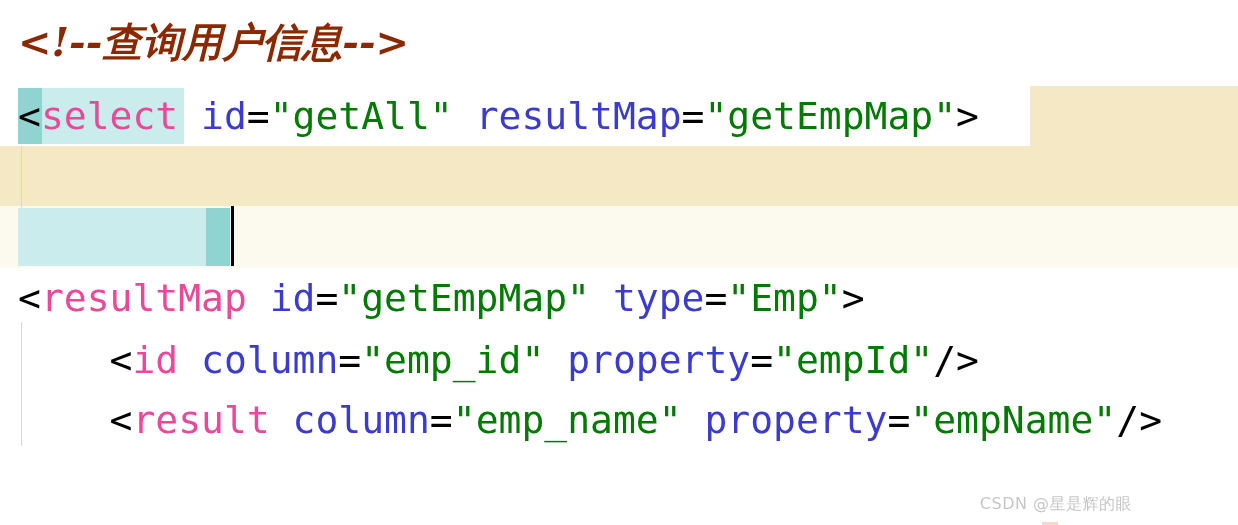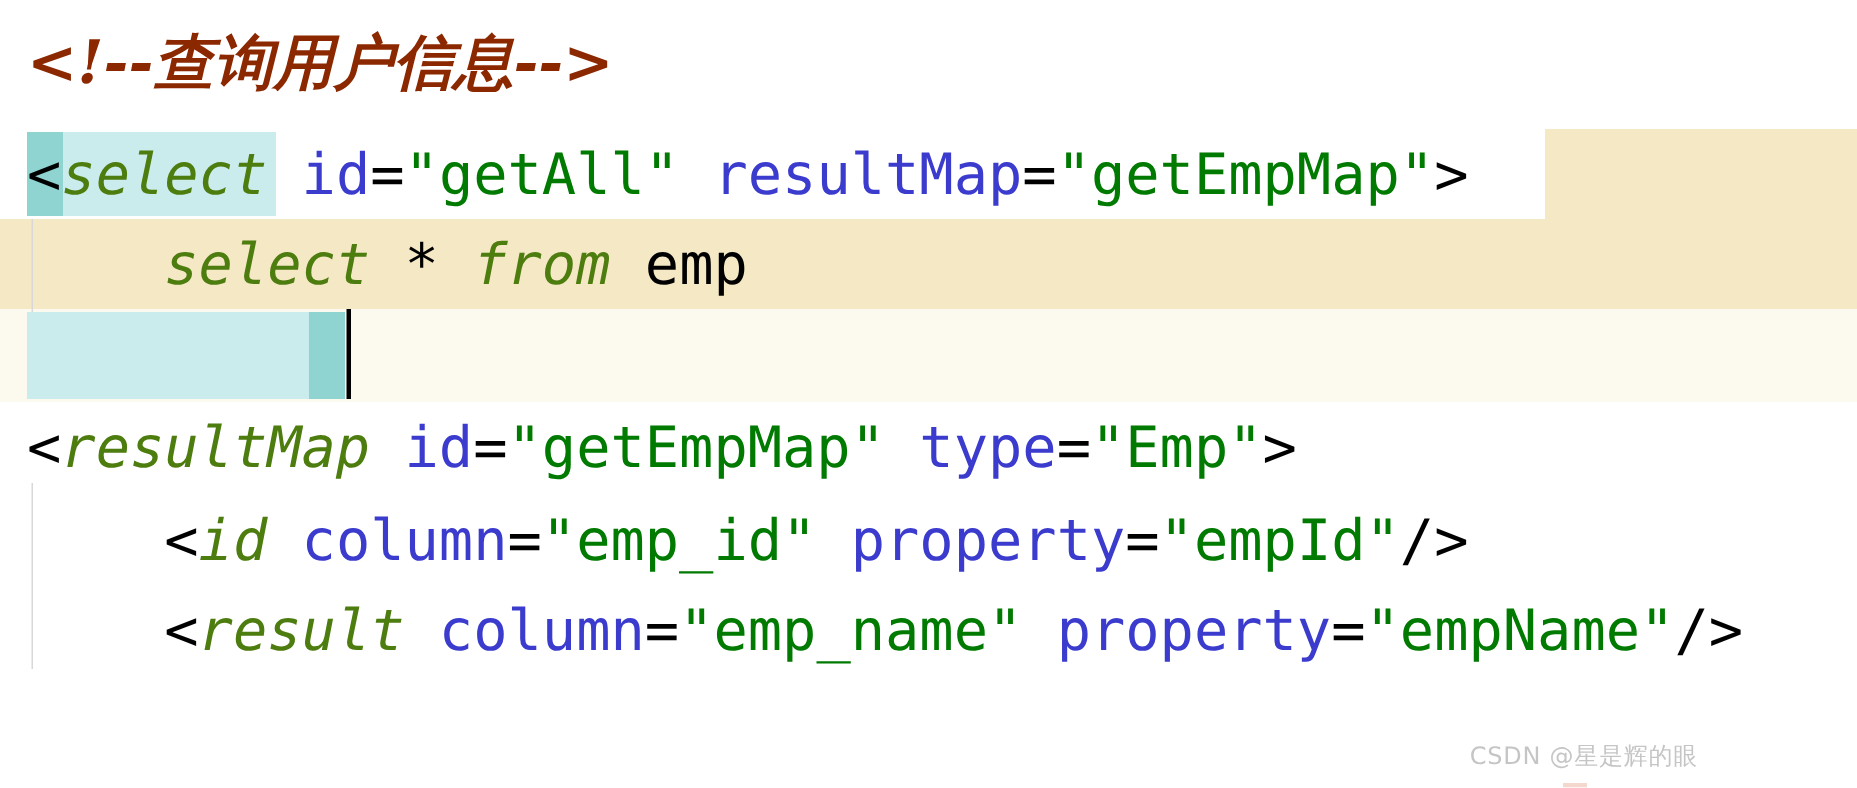--- a/index.html
+++ b/index.html
@@ -37,21 +37,21 @@
     position: absolute;
     left: 21px;
     width: 1px;
     background: #d8d8d8;
   }
   .guide-a { top: 146px; height: 118px; }
   .guide-b { top: 322px; height: 124px; }
 
   
   .txt { padding: 0; }
-  .tag      { color: #4d7c0f; font-style: italic; }        
+  .tag      { color: #ec4899; }        
   .attr     { color: #3b3bcd; }        
   .val      { color: #007a00; }        
   .punct    { color: #000000; }        
   .plain    { color: #000000; }
   .comment  {
     color: #8c2800;
     font-style: italic;
     font-family: "DejaVu Serif", "Liberation Serif", serif;
     font-weight: bold;
   }
@@ -147,21 +147,20 @@
 
   <div class="hl hl-dark  hl-open-lt"></div>
   <div class="hl hl-light hl-open-name"></div>
   <div class="hl hl-light hl-close-all"></div>
   <div class="hl hl-dark  hl-close-gt"></div>
 
   <div class="caret"></div>
 
   <div class="line ln-comment"><span class="txt comment">&lt;!--查询用户信息--&gt;</span></div>
   <div class="line ln-2"><span class="txt punct">&lt;</span><span class="txt tag">select</span><span class="txt plain"> </span><span class="txt attr">id</span><span class="txt punct">=</span><span class="txt val">"getAll"</span><span class="txt plain"> </span><span class="txt attr">resultMap</span><span class="txt punct">=</span><span class="txt val">"getEmpMap"</span><span class="txt punct">&gt;</span></div>
-  <div class="line ln-3"><span class="txt plain">    </span><span class="txt tag">select</span><span class="txt plain"> </span><span class="txt plain">*</span><span class="txt plain"> </span><span class="txt tag">from</span><span class="txt plain"> </span><span class="txt plain">emp</span></div>
   <div class="line ln-5"><span class="txt punct">&lt;</span><span class="txt tag">resultMap</span><span class="txt plain"> </span><span class="txt attr">id</span><span class="txt punct">=</span><span class="txt val">"getEmpMap"</span><span class="txt plain"> </span><span class="txt attr">type</span><span class="txt punct">=</span><span class="txt val">"Emp"</span><span class="txt punct">&gt;</span></div>
   <div class="line ln-6"><span class="txt plain">    </span><span class="txt punct">&lt;</span><span class="txt tag">id</span><span class="txt plain"> </span><span class="txt attr">column</span><span class="txt punct">=</span><span class="txt val">"emp_id"</span><span class="txt plain"> </span><span class="txt attr">property</span><span class="txt punct">=</span><span class="txt val">"empId"</span><span class="txt punct">/&gt;</span></div>
   <div class="line ln-7"><span class="txt plain">    </span><span class="txt punct">&lt;</span><span class="txt tag">result</span><span class="txt plain"> </span><span class="txt attr">column</span><span class="txt punct">=</span><span class="txt val">"emp_name"</span><span class="txt plain"> </span><span class="txt attr">property</span><span class="txt punct">=</span><span class="txt val">"empName"</span><span class="txt punct">/&gt;</span></div>
 
   <div class="watermark">CSDN @星是辉的眼</div>
   <div class="watermark-tick"></div>
 
 </div>
 
 </body></html>

